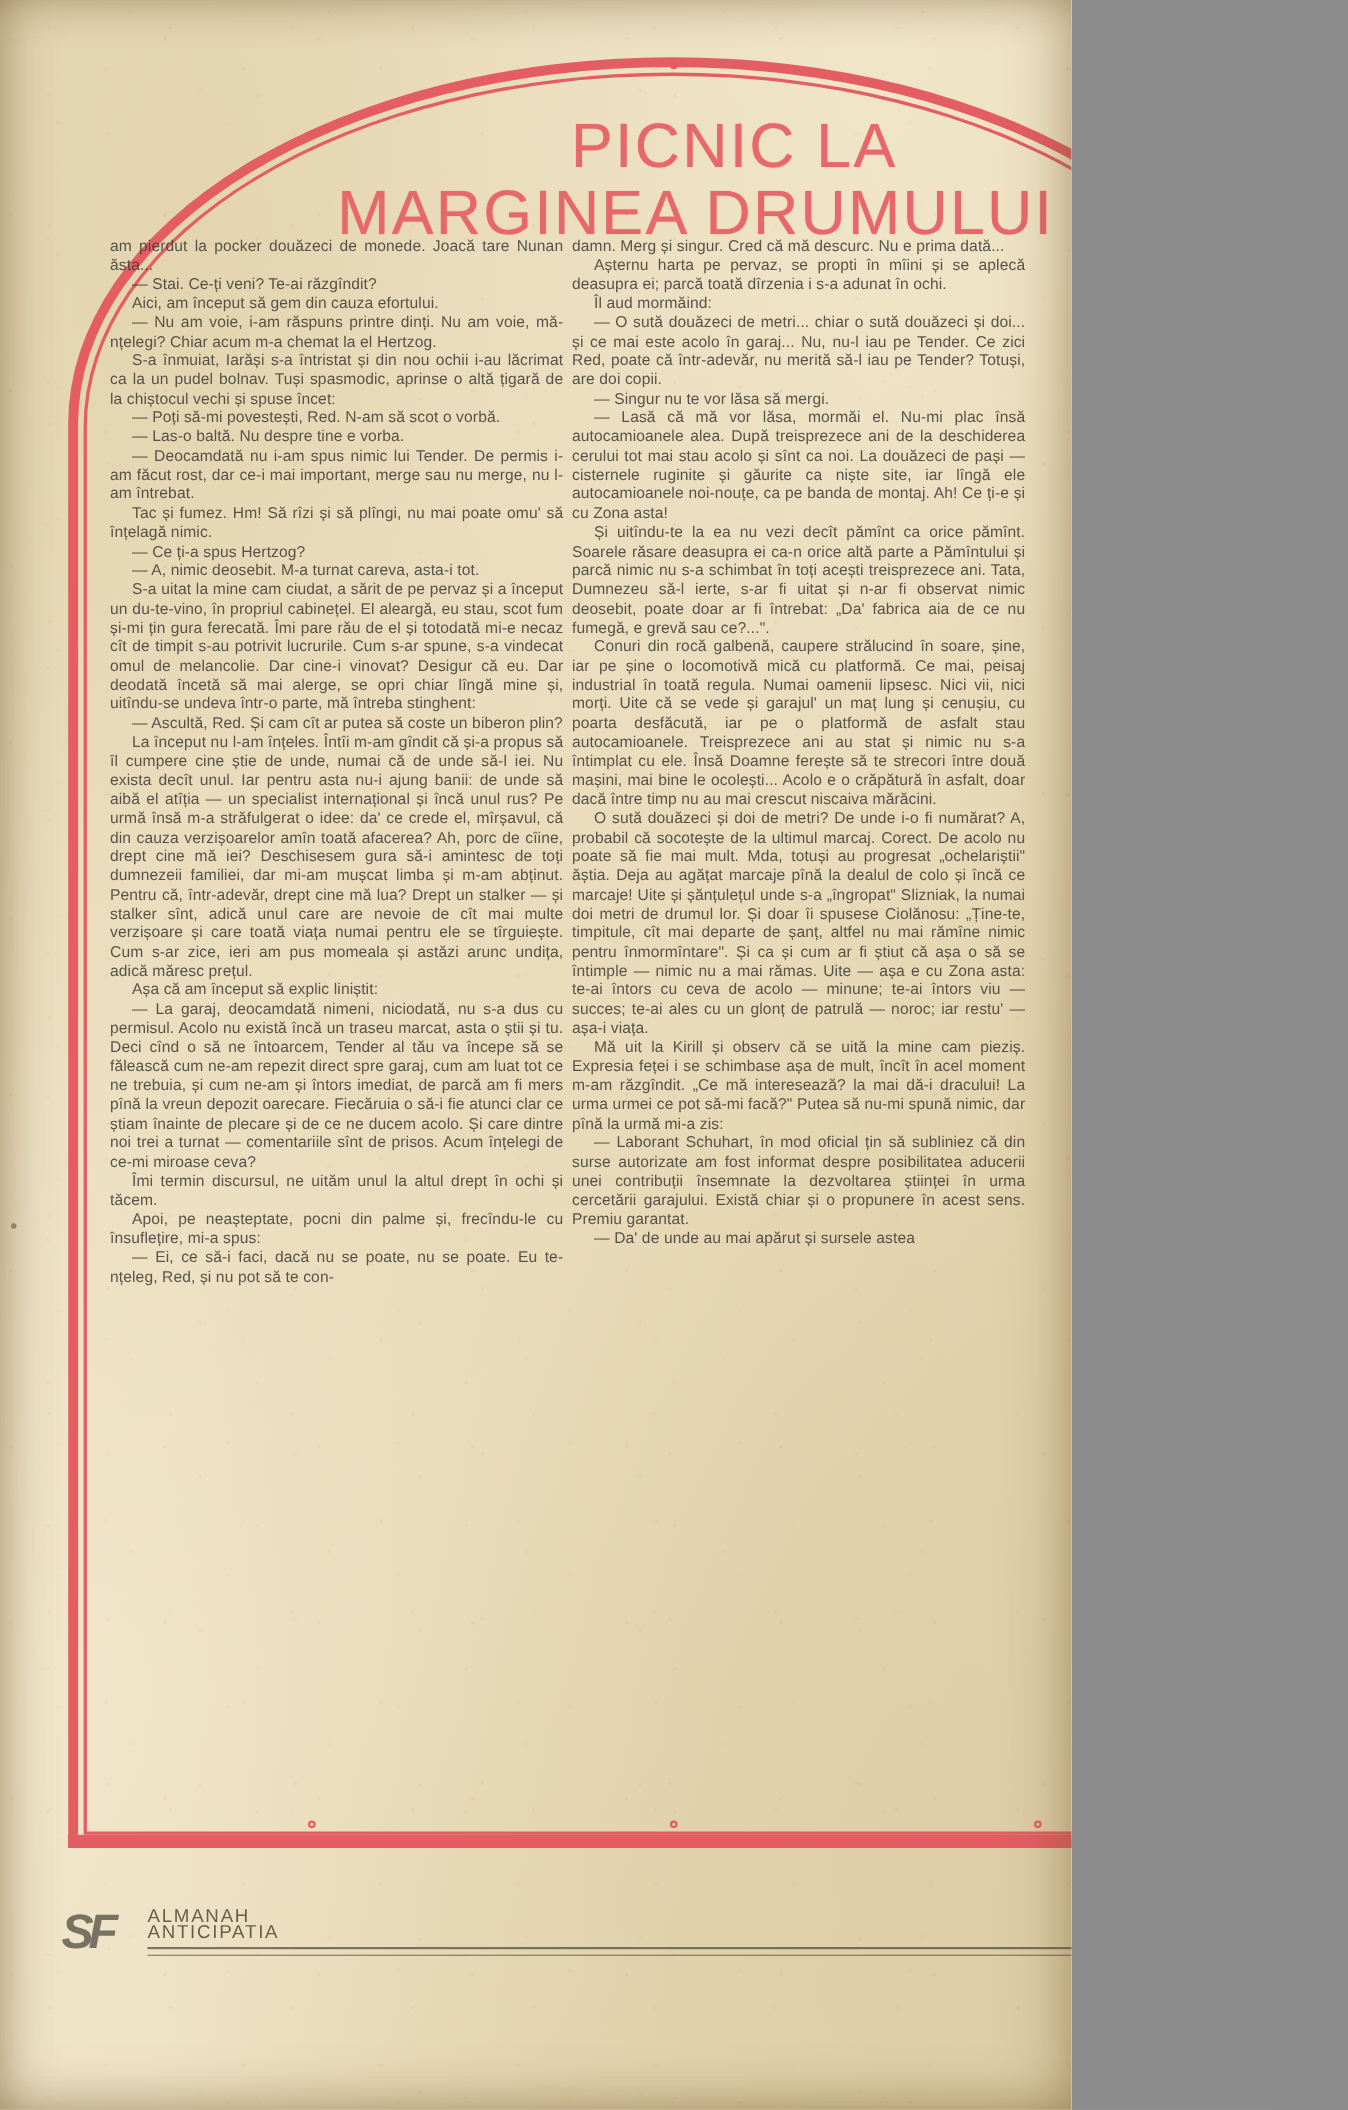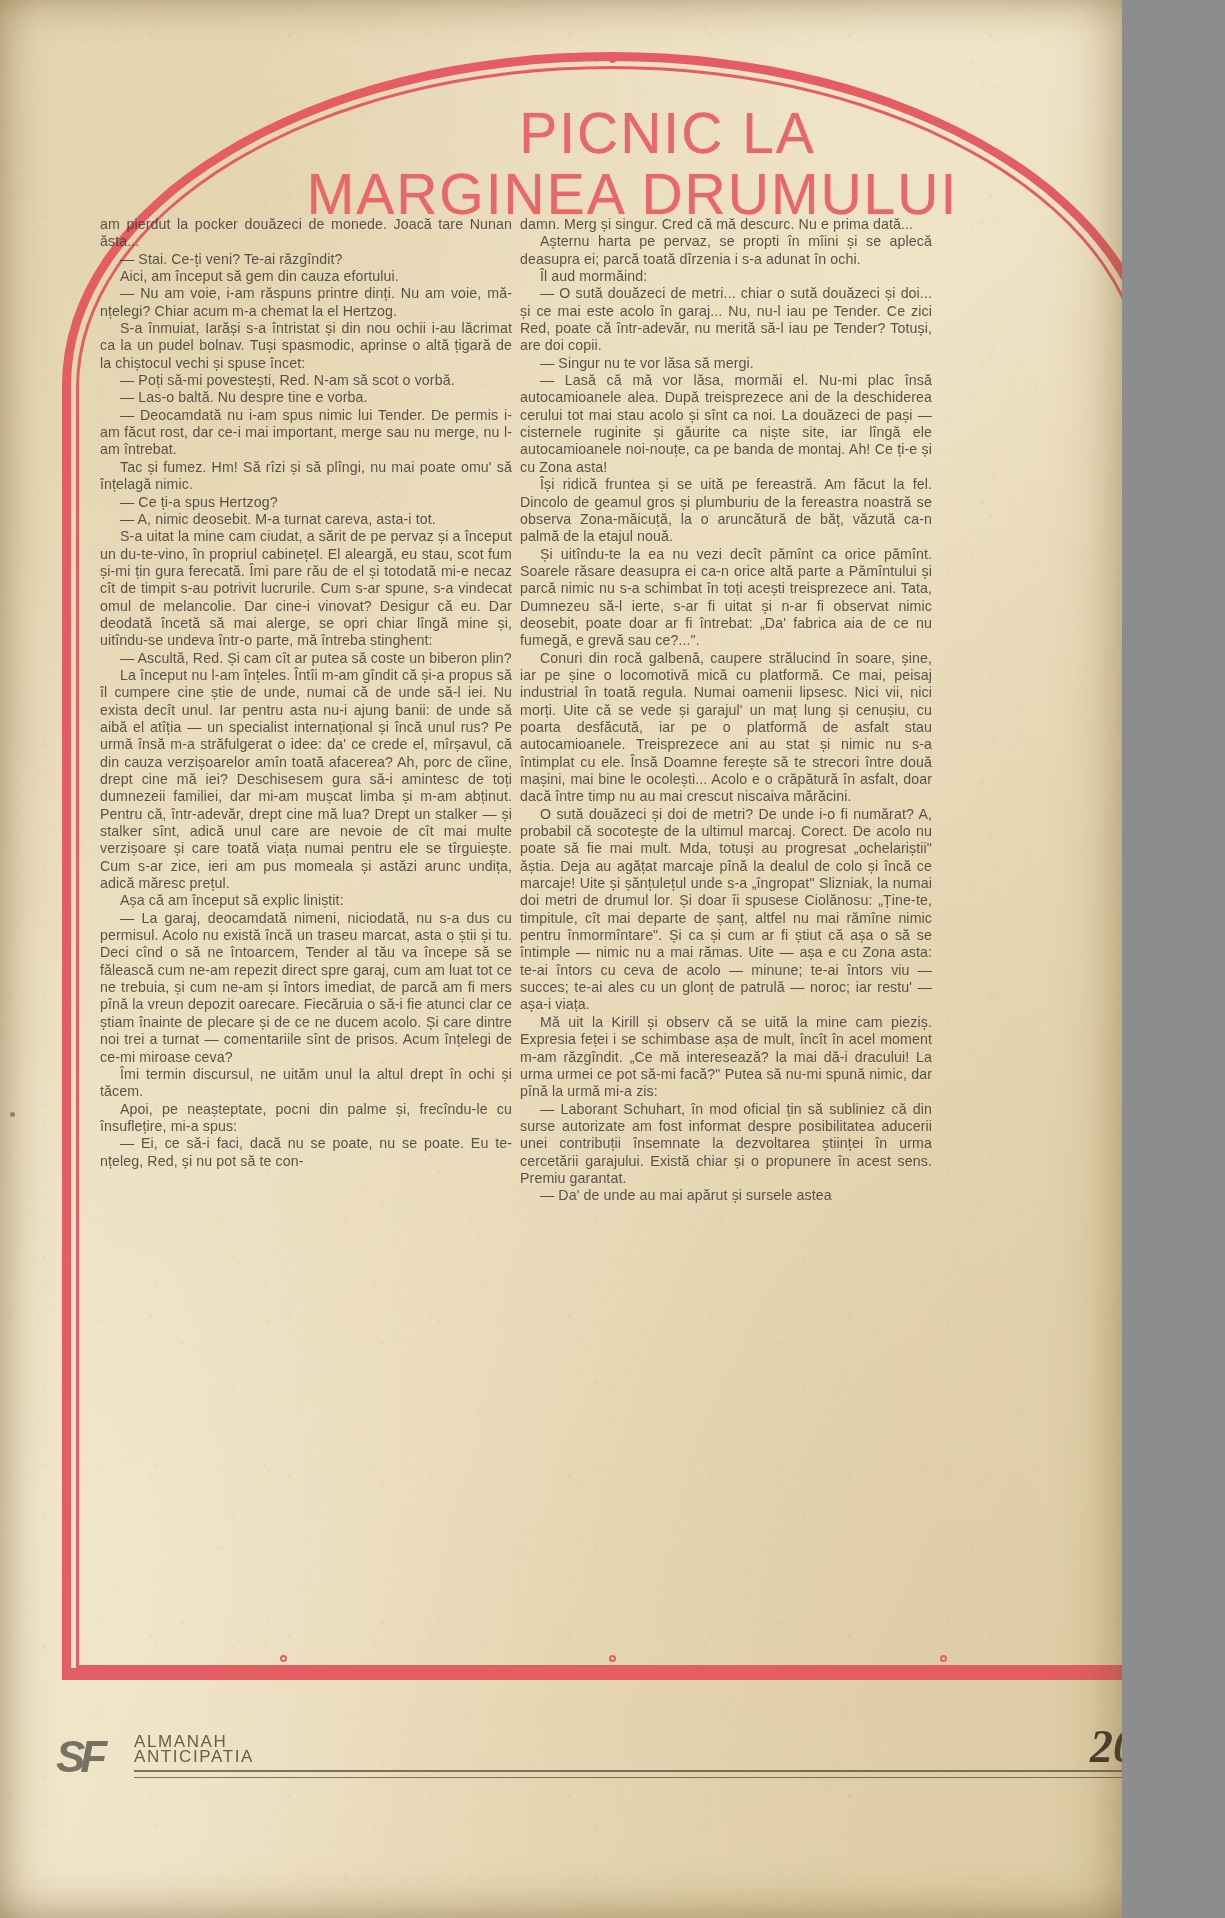--- a/index.html
+++ b/index.html
@@ -2,21 +2,21 @@
 <html><head>
 <meta charset="utf-8">
 <style>
   html, body {
     margin: 0;
     padding: 0;
     background: #8d8d8d;
   }
   .page {
     position: relative;
-    width: 1122px;
+    width: 974px;
     height: 1918px;
     overflow: hidden;
     background: #efe2c4;
     background-image:
       radial-gradient(ellipse at 18% 12%, rgba(226,210,172,0.85) 0%, rgba(226,210,172,0) 55%),
       radial-gradient(ellipse at 85% 88%, rgba(221,203,163,0.8) 0%, rgba(221,203,163,0) 60%),
       linear-gradient(115deg, #e8dbbb 0%, #f2e7cd 28%, #efe3c6 55%, #e6d8b4 80%, #ded0aa 100%);
     font-family: "Liberation Sans", sans-serif;
   }
   
@@ -247,21 +247,20 @@
         <p>Apoi, pe neașteptate, pocni din palme și, frecîndu-le cu însuflețire, mi-a spus:</p>
         <p>— Ei, ce să-i faci, dacă nu se poate, nu se poate. Eu te-nțeleg, Red, și nu pot să te con-</p>
       </div>
     <div class="col ink-fade" id="col-right">
         <p class="noindent">damn. Merg și singur. Cred că mă descurc. Nu e prima dată...</p>
         <p>Așternu harta pe pervaz, se propti în mîini și se aplecă deasupra ei; parcă toată dîrzenia i s-a adunat în ochi.</p>
         <p>Îl aud mormăind:</p>
         <p>— O sută douăzeci de metri... chiar o sută douăzeci și doi... și ce mai este acolo în garaj... Nu, nu-l iau pe Tender. Ce zici Red, poate că într-adevăr, nu merită să-l iau pe Tender? Totuși, are doi copii.</p>
         <p>— Singur nu te vor lăsa să mergi.</p>
         <p>— Lasă că mă vor lăsa, mormăi el. Nu-mi plac însă autocamioanele alea. După treisprezece ani de la deschiderea cerului tot mai stau acolo și sînt ca noi. La douăzeci de pași — cisternele ruginite și găurite ca niște site, iar lîngă ele autocamioanele noi-nouțe, ca pe banda de montaj. Ah! Ce ți-e și cu Zona asta!</p>
-        <p>Își ridică fruntea și se uită pe fereastră. Am făcut la fel. Dincolo de geamul gros și plumburiu de la fereastra noastră se observa Zona-măicuță, la o aruncătură de băț, văzută ca-n palmă de la etajul nouă.</p>
         <p>Și uitîndu-te la ea nu vezi decît pămînt ca orice pămînt. Soarele răsare deasupra ei ca-n orice altă parte a Pămîntului și parcă nimic nu s-a schimbat în toți acești treisprezece ani. Tata, Dumnezeu să-l ierte, s-ar fi uitat și n-ar fi observat nimic deosebit, poate doar ar fi întrebat: „Da' fabrica aia de ce nu fumegă, e grevă sau ce?...".</p>
         <p>Conuri din rocă galbenă, caupere strălucind în soare, șine, iar pe șine o locomotivă mică cu platformă. Ce mai, peisaj industrial în toată regula. Numai oamenii lipsesc. Nici vii, nici morți. Uite că se vede și garajul' un maț lung și cenușiu, cu poarta desfăcută, iar pe o platformă de asfalt stau autocamioanele. Treisprezece ani au stat și nimic nu s-a întimplat cu ele. Însă Doamne ferește să te strecori între două mașini, mai bine le ocolești... Acolo e o crăpătură în asfalt, doar dacă între timp nu au mai crescut niscaiva mărăcini.</p>
         <p>O sută douăzeci și doi de metri? De unde i-o fi numărat? A, probabil că socotește de la ultimul marcaj. Corect. De acolo nu poate să fie mai mult. Mda, totuși au progresat „ochelariștii" ăștia. Deja au agățat marcaje pînă la dealul de colo și încă ce marcaje! Uite și șănțulețul unde s-a „îngropat" Slizniak, la numai doi metri de drumul lor. Și doar îi spusese Ciolănosu: „Ține-te, timpitule, cît mai departe de șanț, altfel nu mai rămîne nimic pentru înmormîntare". Și ca și cum ar fi știut că așa o să se întimple — nimic nu a mai rămas. Uite — așa e cu Zona asta: te-ai întors cu ceva de acolo — minune; te-ai întors viu — succes; te-ai ales cu un glonț de patrulă — noroc; iar restu' — așa-i viața.</p>
         <p>Mă uit la Kirill și observ că se uită la mine cam pieziș. Expresia feței i se schimbase așa de mult, încît în acel moment m-am răzgîndit. „Ce mă interesează? la mai dă-i dracului! La urma urmei ce pot să-mi facă?" Putea să nu-mi spună nimic, dar pînă la urmă mi-a zis:</p>
         <p>— Laborant Schuhart, în mod oficial țin să subliniez că din surse autorizate am fost informat despre posibilitatea aducerii unei contribuții însemnate la dezvoltarea științei în urma cercetării garajului. Există chiar și o propunere în acest sens. Premiu garantat.</p>
         <p>— Da' de unde au mai apărut și sursele astea</p>
       </div>
   </div>
 
   <div class="spine-mark"></div>

